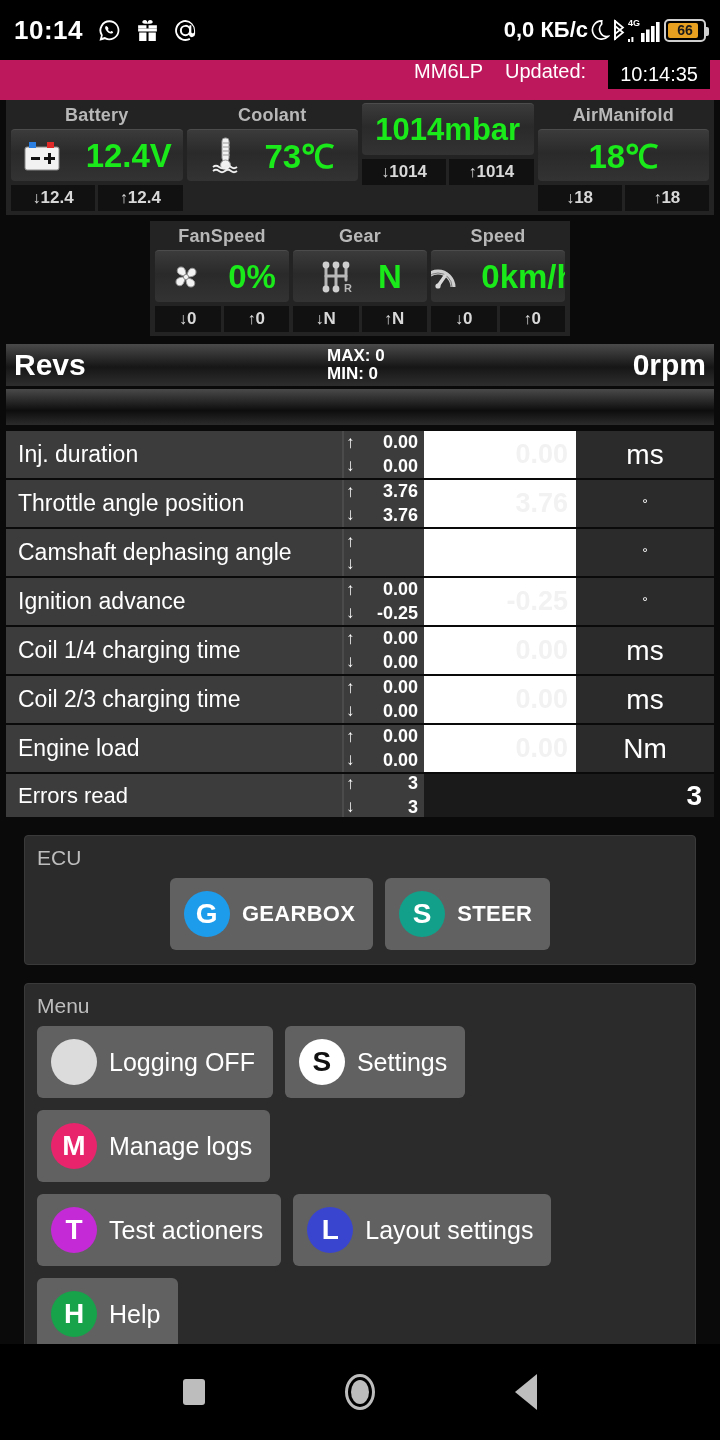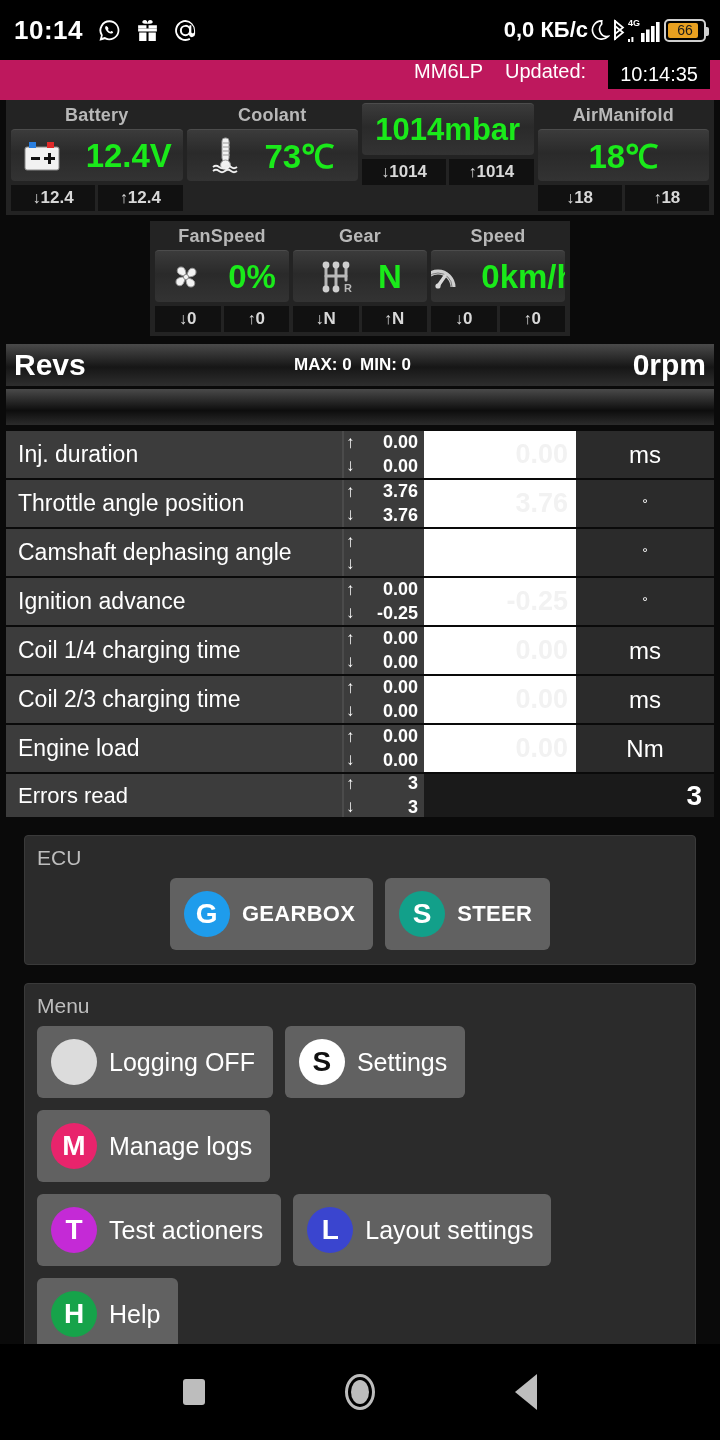--- a/index.html
+++ b/index.html
@@ -29,21 +29,21 @@
     position: relative; display: flex; align-items: center; justify-content: center;
   }
   .batt::after {
     content: ''; position: absolute; right: -5px; top: 6px; width: 3px; height: 9px;
     background: #cfcfcf; border-radius: 0 2px 2px 0;
   }
   .batt-fill {
     position: absolute; left: 2px; top: 2px; bottom: 2px; width: 30px;
     background: #e8a020; border-radius: 2px;
   }
-  .batt-txt { position: relative; font-size: 14px; font-weight: 400; color: #1a1a1a; z-index: 2; }
+  .batt-txt { position: relative; font-size: 14px; font-weight: 700; color: #1a1a1a; z-index: 2; }
 
   
   .app-header {
     height: 40px; background: #be185d; display: flex; align-items: flex-start;
     justify-content: flex-end; padding-right: 10px; gap: 22px; color: #fff; font-size: 20px;
   }
   .hdr-time { background: #000; padding: 3px 12px; font-size: 20px; color: #fff; }
 
   
   .gauge-block { background: #232323; margin: 0 6px; padding: 3px 3px 4px 3px; }
@@ -74,21 +74,21 @@
   
   .revs-wrap { margin: 8px 6px 0 6px; }
   .revs-bar {
     height: 42px; position: relative;
     background: linear-gradient(#4a4a4a, #161616 55%, #2e2e2e);
     display: flex; align-items: center; color: #fff;
   }
   .revs-label { font-size: 30px; font-weight: 700; padding-left: 8px; }
   .revs-mm {
     position: absolute; left: 0; right: 0; top: 0; bottom: 0;
-    display: flex; align-items: center; justify-content: center;
+    display: flex; flex-direction: column; align-items: center; justify-content: center;
     font-size: 17px; font-weight: 700; line-height: 1.05; pointer-events: none;
   }
   .revs-mm span { display: block; width: 66px; text-align: left; }
   .revs-val { margin-left: auto; padding-right: 8px; font-size: 30px; font-weight: 700; }
   .revs-progress {
     height: 36px; margin-top: 3px;
     background: linear-gradient(#4a4a4a, #0d0d0d 60%, #2b2b2b);
   }
 
   
@@ -110,21 +110,21 @@
   .pmm-line .a { width: 20px; flex-shrink: 0; font-size: 17px; }
   .pmm-line .v { flex: 1; text-align: right; }
   .pbar {
     width: 152px; flex-shrink: 0; background: #fff; position: relative;
     display: flex; align-items: center; justify-content: flex-end;
     overflow: hidden;
   }
   .pbar-txt { color: #f2f2f2; font-size: 27px; font-weight: 700; padding-right: 8px; }
   .punit {
     flex: 1; background: #2b2b2b; color: #fff; display: flex;
-    align-items: center; justify-content: center; font-size: 24px;
+    align-items: center; justify-content: center; font-size: 28px;
   }
   .punit.deg { font-size: 14px; }
 
   
   .prow.errors { height: 43px; }
   .prow.errors .pname { background: #3c3c3c; font-size: 22px; }
   .prow.errors .pmm { background: #3c3c3c; }
   .prow.errors .pmm-line .v { font-weight: 700; }
   .err-val {
     flex: 1; background: #1a1a1a; color: #fff; font-size: 28px; font-weight: 700;

